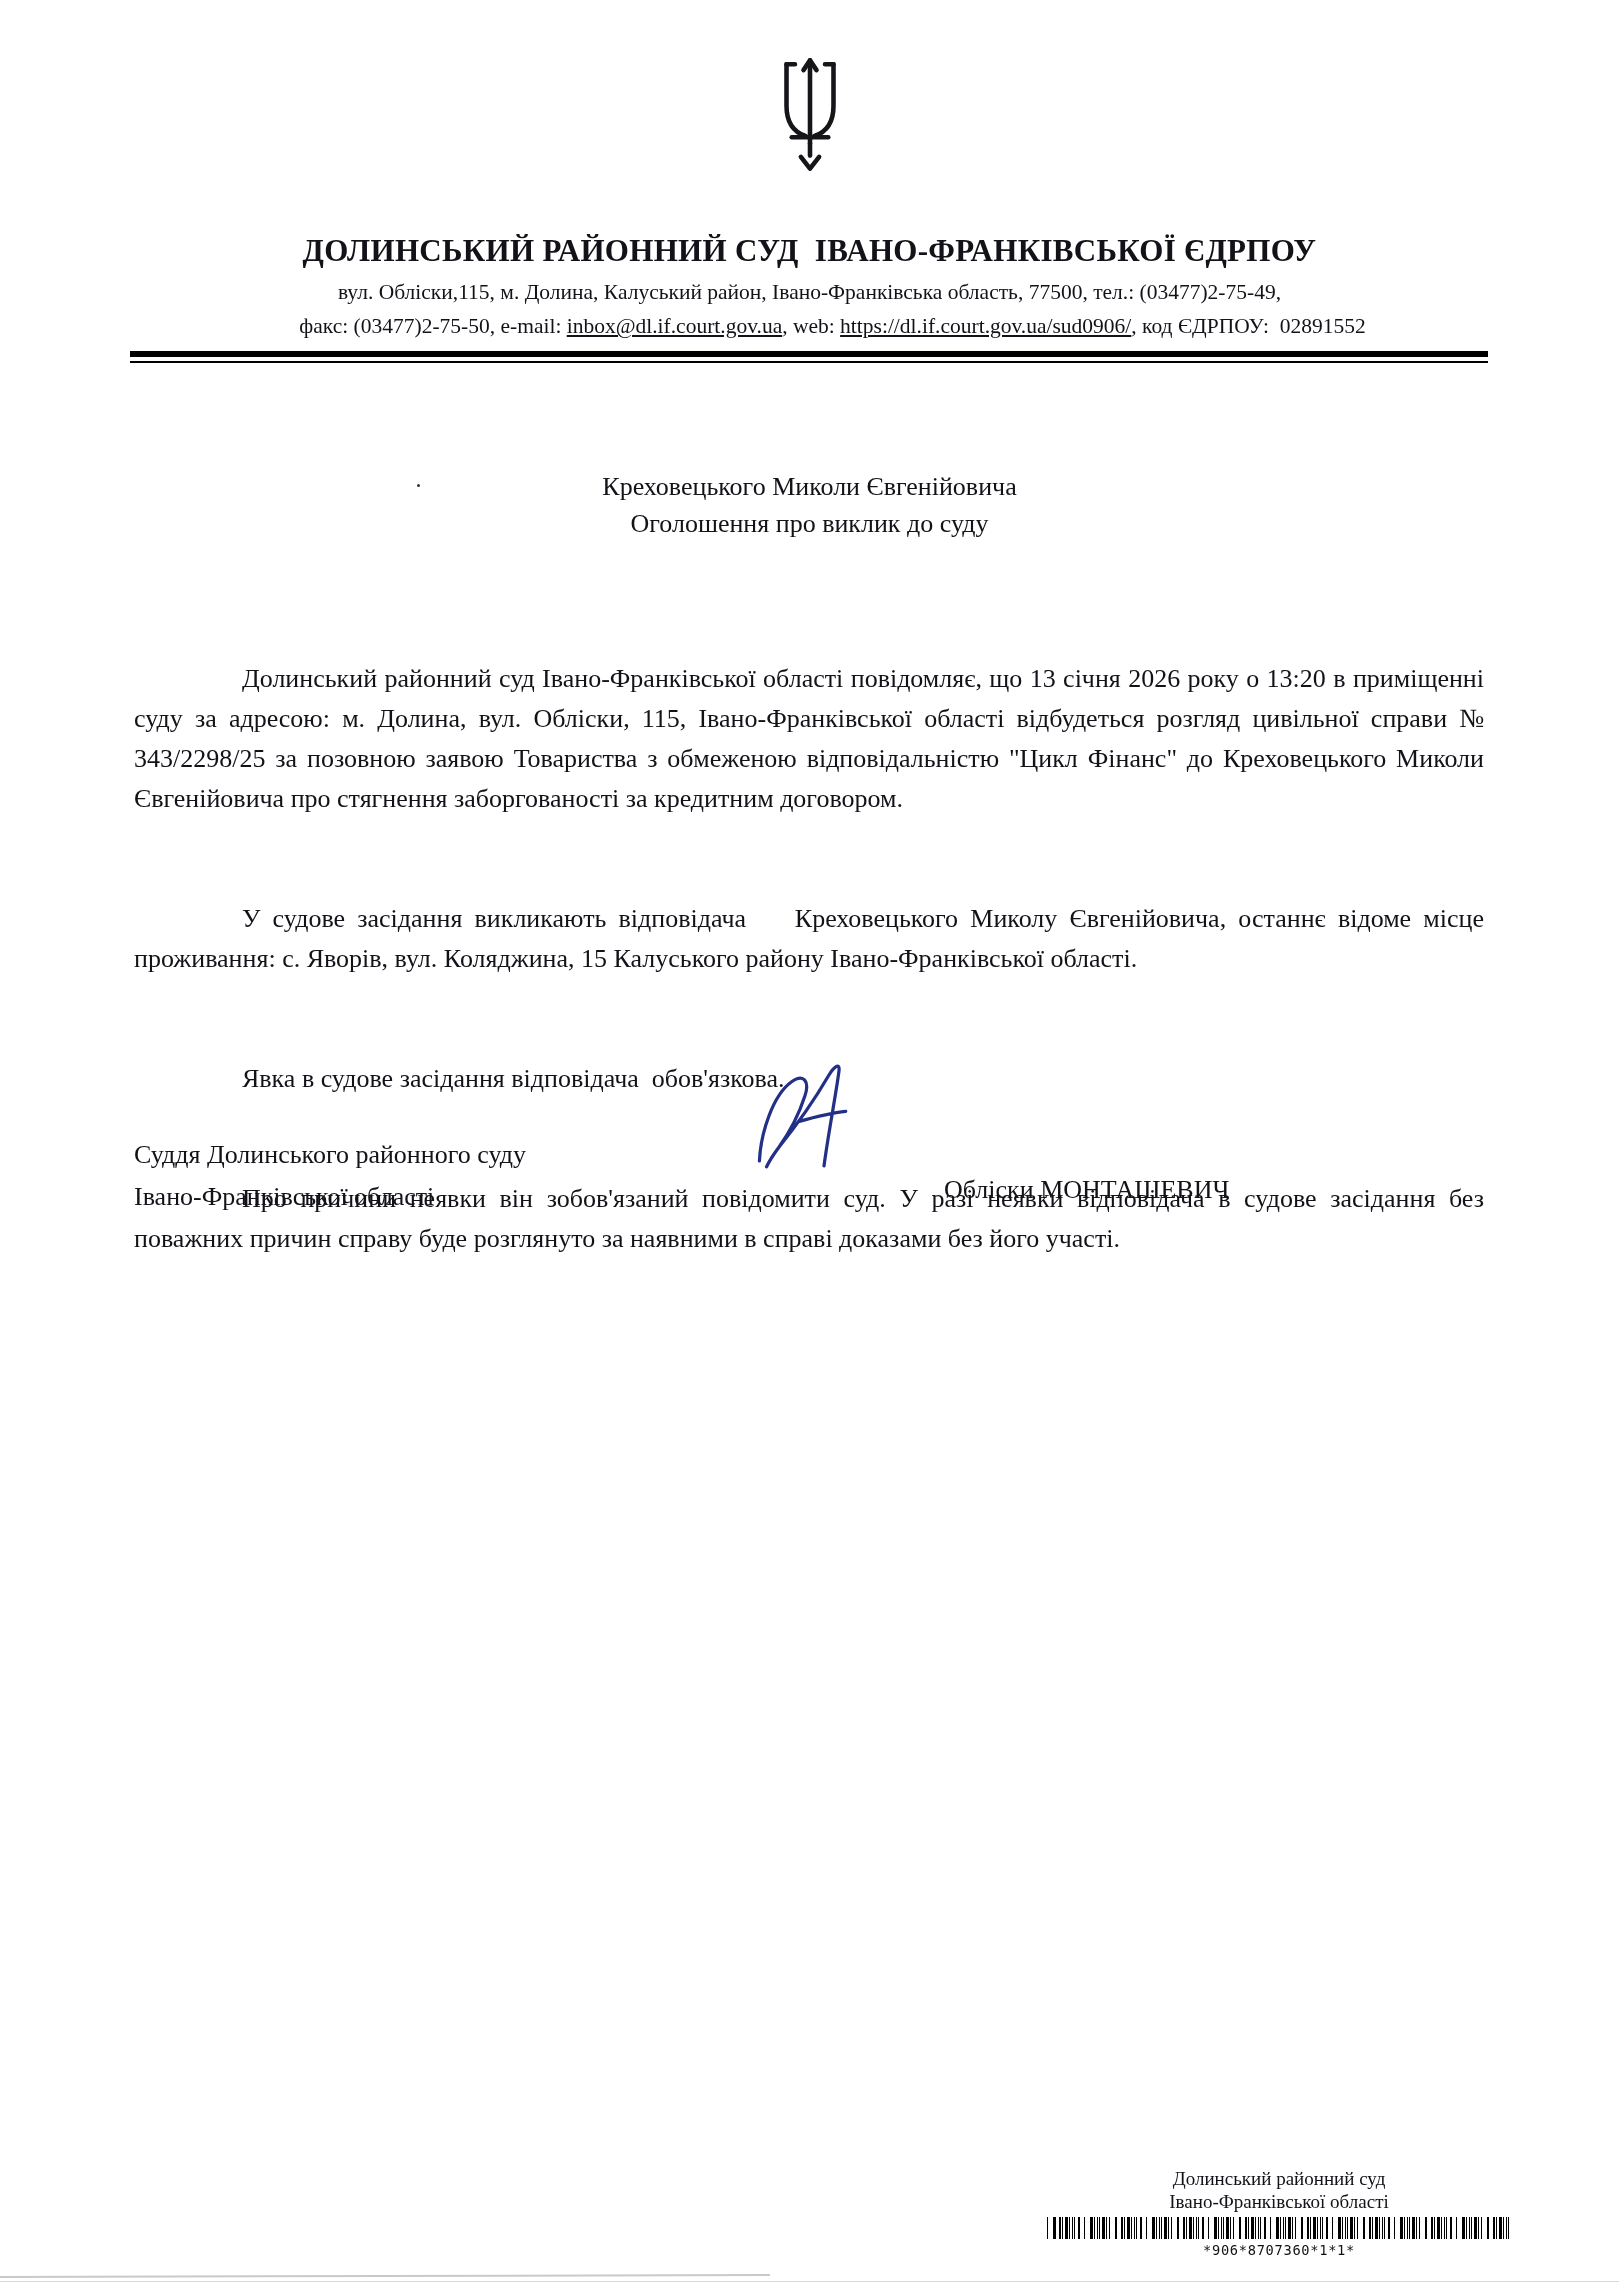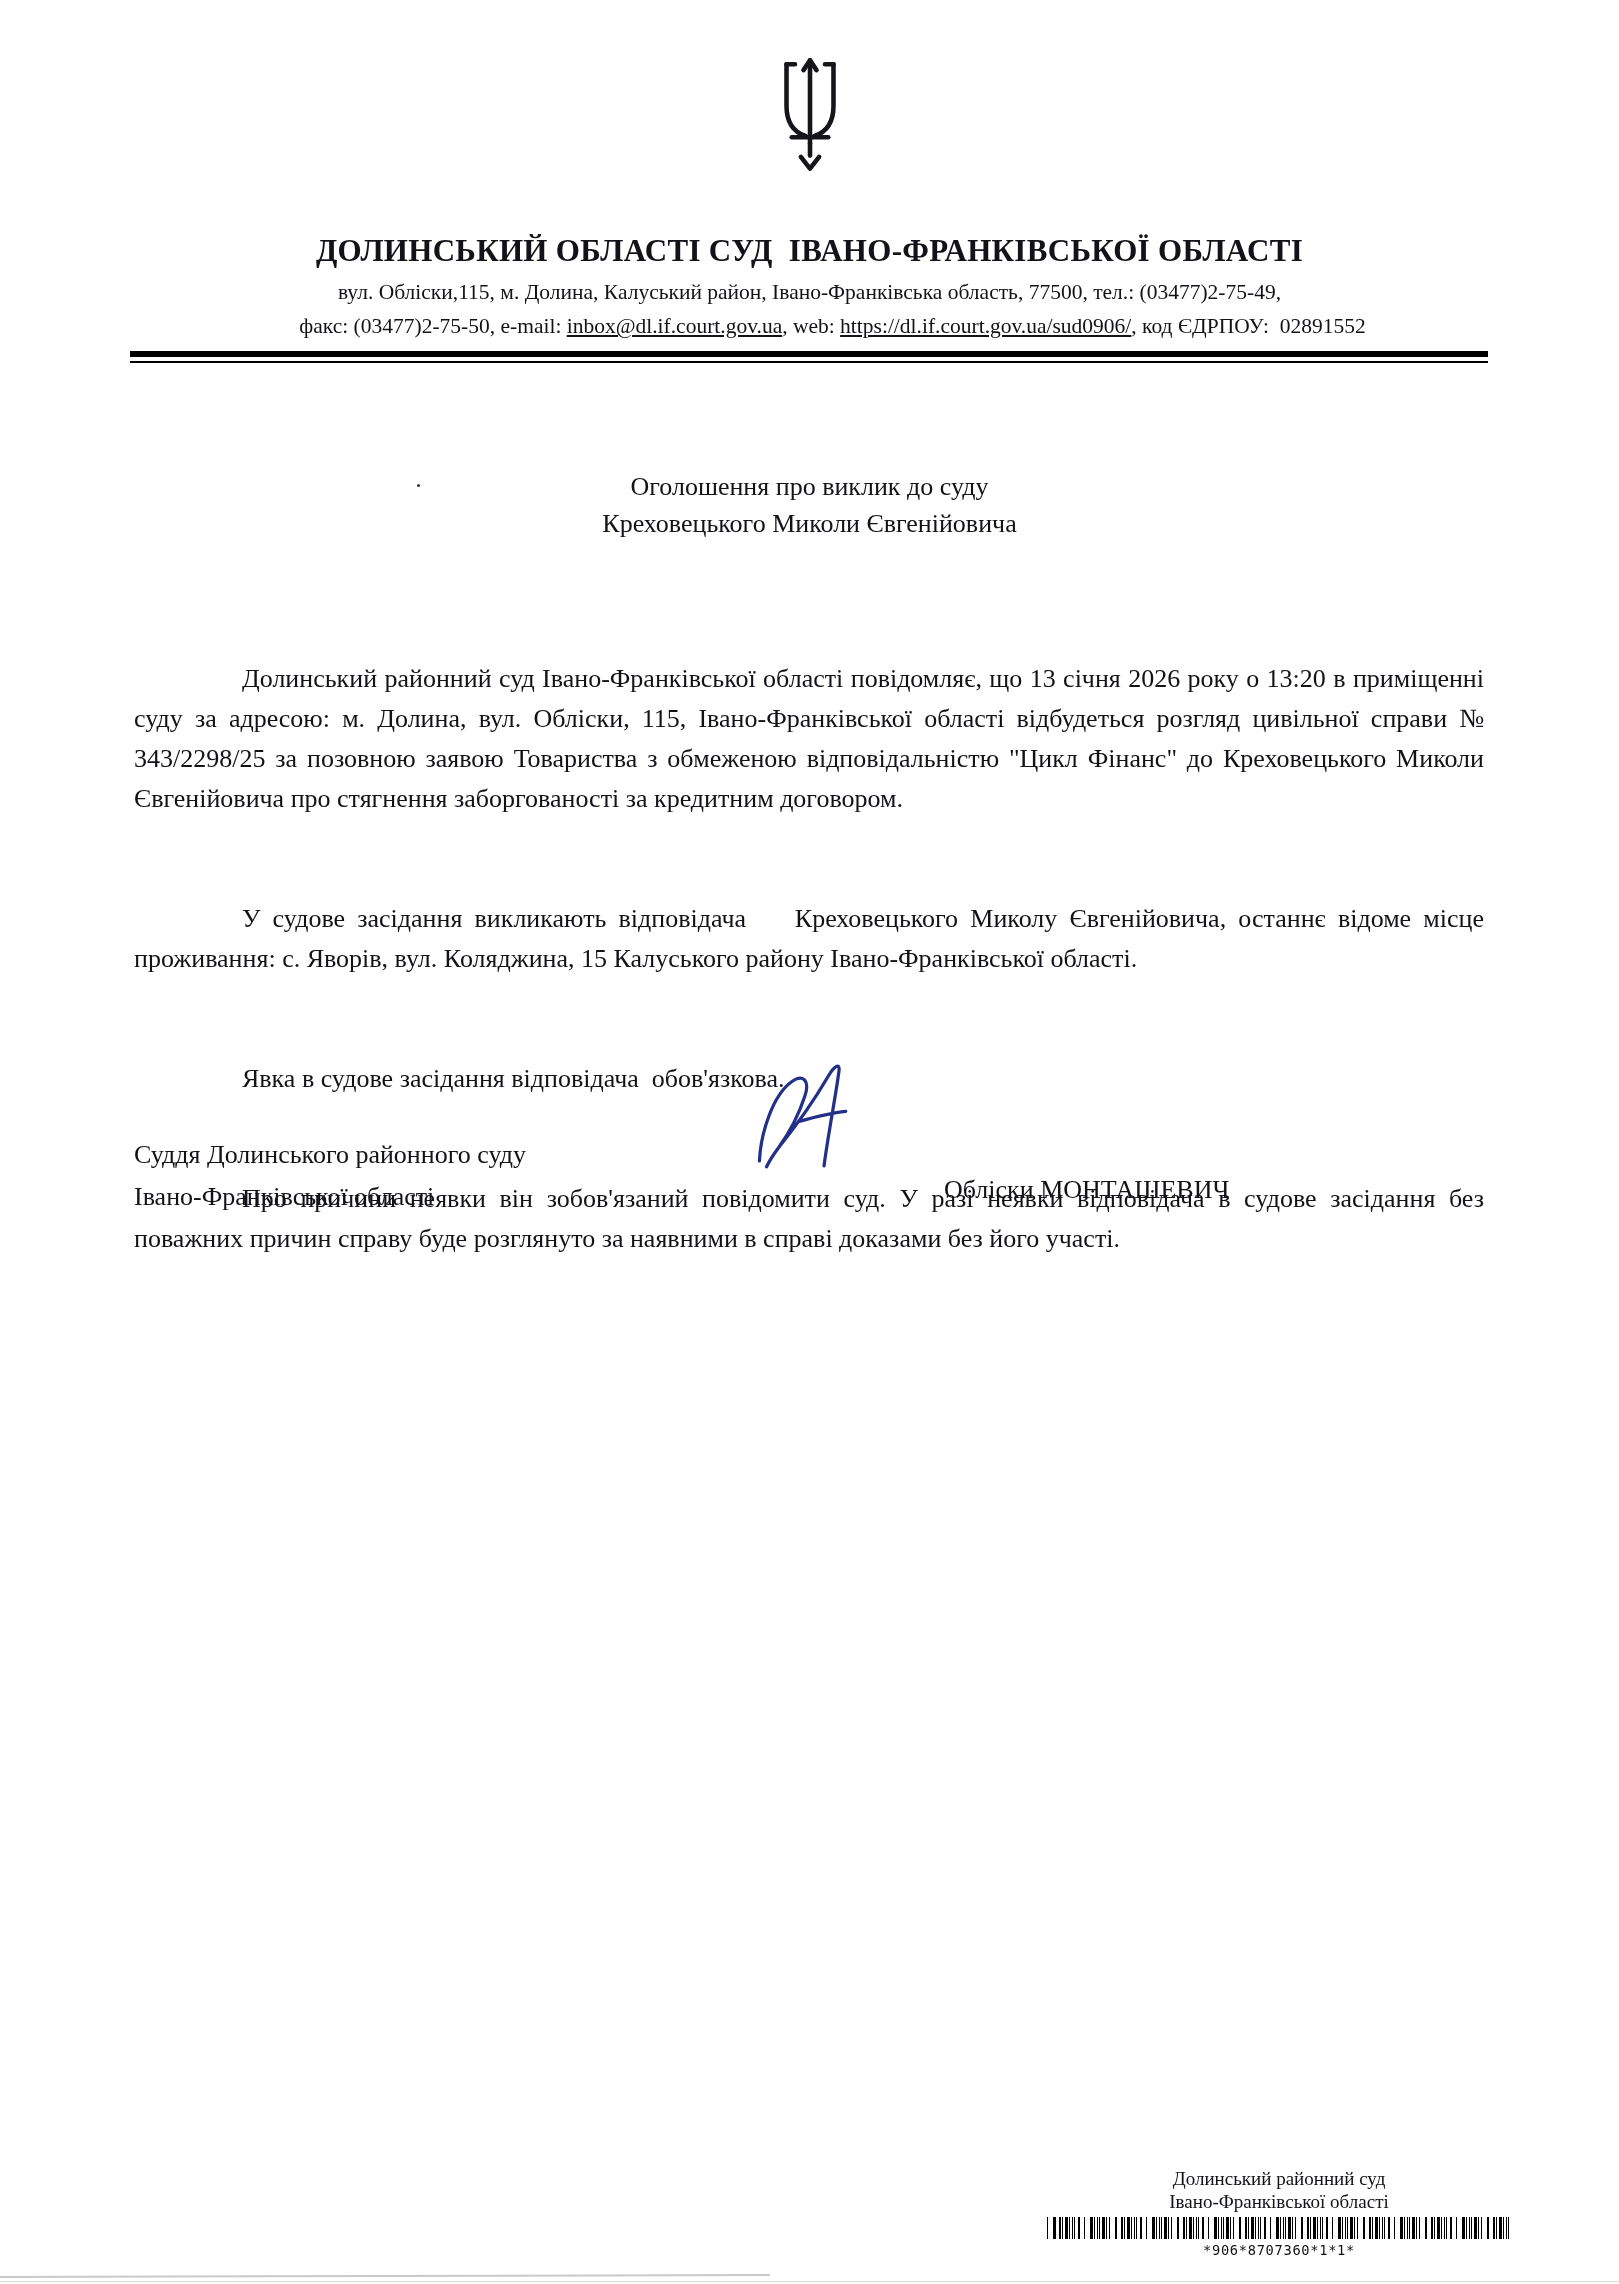--- a/index.html
+++ b/index.html
@@ -101,29 +101,29 @@
         <path d="M23 14 v64 q0 36 29 46"></path>
         <path d="M95 14 v64 q0 36 -29 46"></path>
         <path d="M23 14 h13 M95 14 h-13"></path>
         <path d="M31 126 h56"></path>
         <path d="M59 136 v18"></path>
         <path d="M45 156 l14 18 14 -18"></path>
       </g>
     </svg>
   </div>
 
-  <div class="court-name">ДОЛИНСЬКИЙ ОБЛАСТІ СУД  ІВАНО-ФРАНКІВСЬКОЇ ОБЛАСТІ</div>
+  <div class="court-name">ДОЛИНСЬКИЙ РАЙОННИЙ СУД  ІВАНО-ФРАНКІВСЬКОЇ ЄДРПОУ</div>
   <div class="addr-line">вул. Обліски,115, м. Долина, Калуський район, Івано-Франківська область, 77500, тел.: (03477)2-75-49,</div>
   <div class="contact-line"><span>факс: (03477)2-75-50, e-mail: </span><span class="underlined">inbox@dl.if.court.gov.ua</span><span>, web: </span><span class="underlined">https://dl.if.court.gov.ua/sud0906/</span><span>, код ЄДРПОУ:  02891552</span></div>
 
   <div class="header-rule"></div>
 
   <div class="doc-title">
+    <div>Креховецького Миколи Євгенійовича</div>
     <div>Оголошення про виклик до суду</div>
-    <div>Креховецького Миколи Євгенійовича</div>
   </div>
 
   <div class="scan-dot"></div>
 
   <div class="body-text">
     <p>Долинський районний суд Івано-Франківської області повідомляє, що 13 січня 2026 року о 13:20 в приміщенні суду за адресою: м. Долина, вул. Обліски, 115, Івано-Франківської області відбудеться розгляд цивільної справи № 343/2298/25 за позовною заявою Товариства з обмеженою відповідальністю "Цикл Фінанс" до Креховецького Миколи Євгенійовича про стягнення заборгованості за кредитним договором.</p>
     <p>У судове засідання викликають відповідача    Креховецького Миколу Євгенійовича, останнє відоме місце проживання: с. Яворів, вул. Коляджина, 15 Калуського району Івано-Франківської області.</p>
     <p>Явка в судове засідання відповідача  обов'язкова.</p>
     <p>Про причини неявки він зобов'язаний повідомити суд. У разі неявки відповідача в судове засідання без поважних причин справу буде розглянуто за наявними в справі доказами без його участі.</p>
   </div>

